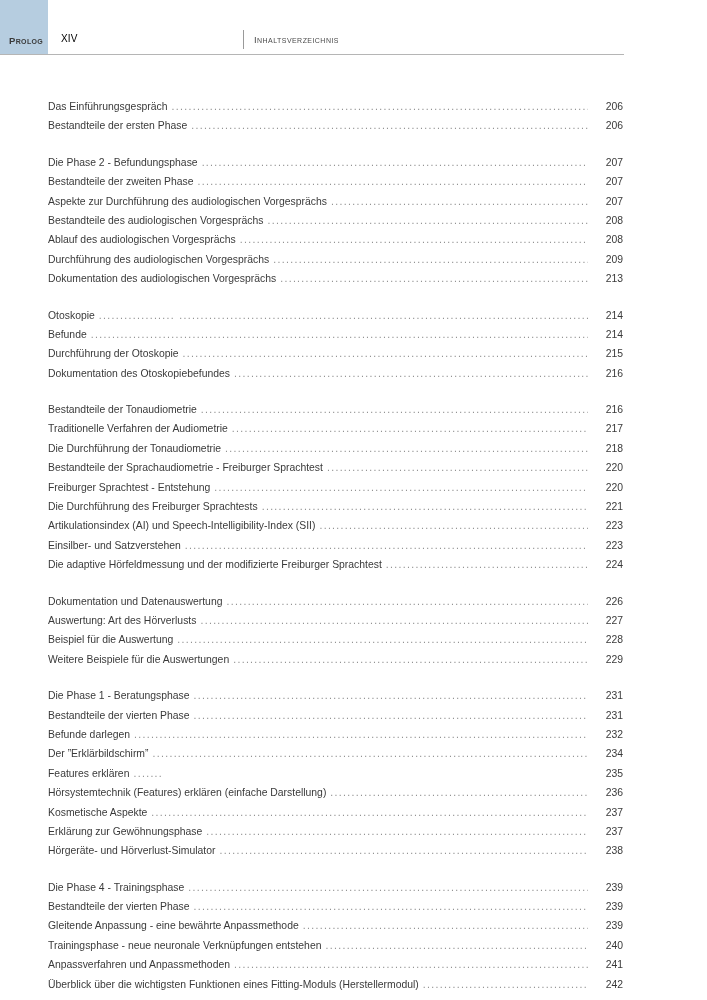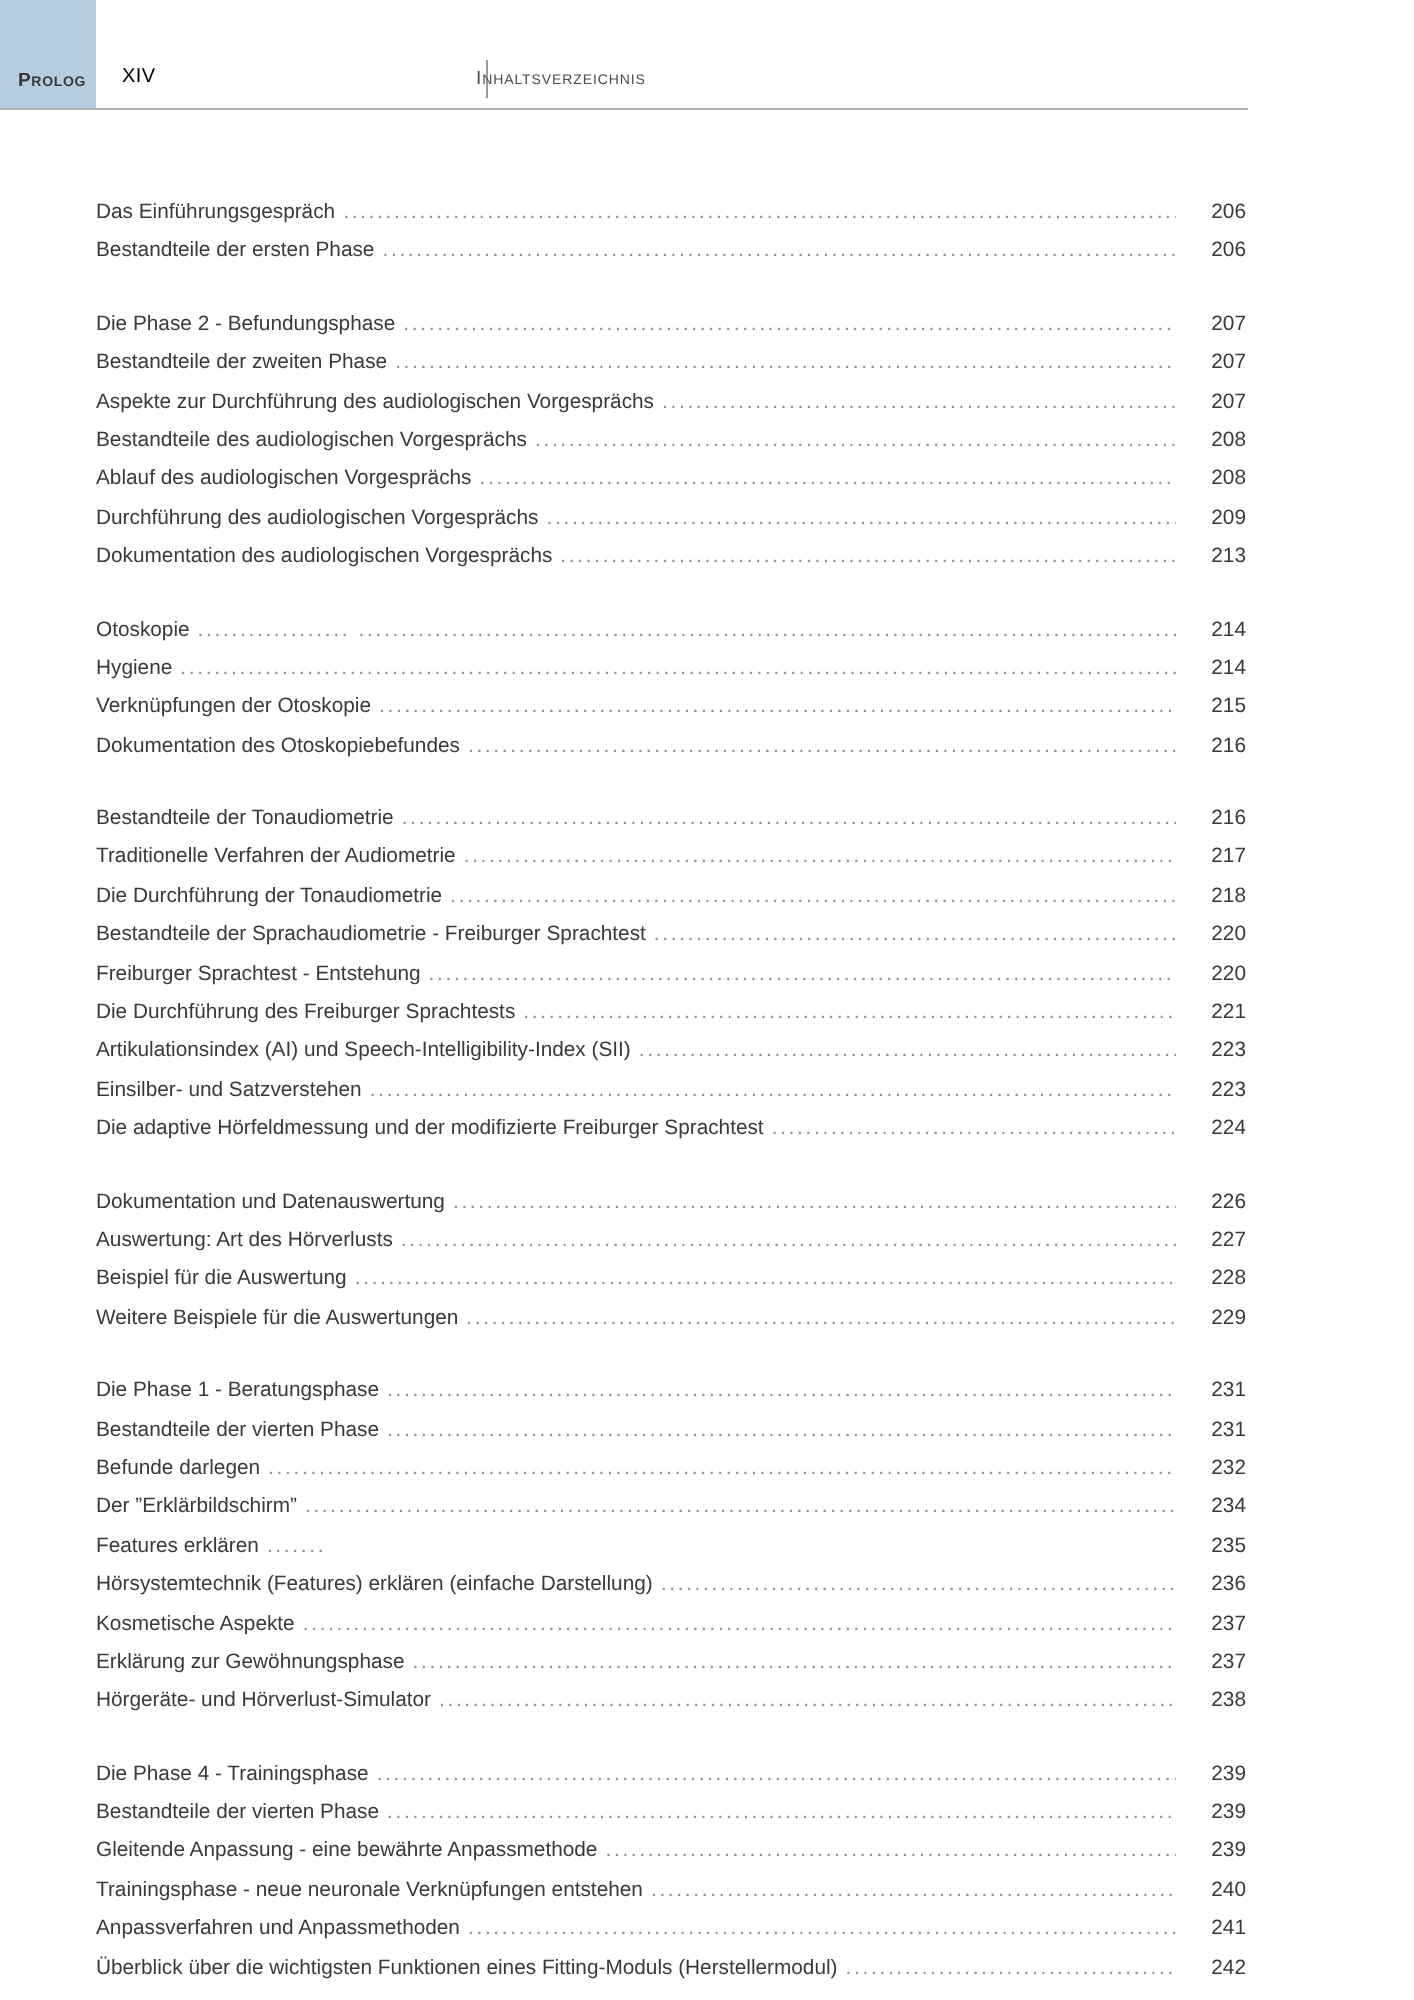--- a/index.html
+++ b/index.html
@@ -55,21 +55,21 @@
   .header-divider {
     position: absolute;
     left: 243px;
     top: 30px;
     width: 1px;
     height: 19px;
     background: #9a9a9a;
   }
   .header-section {
     position: absolute;
-    left: 238px;
+    left: 254px;
     top: 35px;
     font-size: 9.5px;
     color: #4a4a4a;
     font-variant: small-caps;
     letter-spacing: 0.45px;
     line-height: 1;
   }
   .header-rule {
     position: absolute;
     left: 0;
@@ -198,26 +198,26 @@
         <span class="toc-page">213</span>
       </div>
     </div>
     <div class="toc-group">
       <div class="toc-row">
         <span class="toc-title">Otoskopie</span>
         <span class="toc-leader gapped"></span>
         <span class="toc-page">214</span>
       </div>
       <div class="toc-row">
-        <span class="toc-title">Hygiene</span>
+        <span class="toc-title">Befunde</span>
         <span class="toc-leader"></span>
         <span class="toc-page">214</span>
       </div>
       <div class="toc-row">
-        <span class="toc-title">Verknüpfungen der Otoskopie</span>
+        <span class="toc-title">Durchführung der Otoskopie</span>
         <span class="toc-leader"></span>
         <span class="toc-page">215</span>
       </div>
       <div class="toc-row">
         <span class="toc-title">Dokumentation des Otoskopiebefundes</span>
         <span class="toc-leader"></span>
         <span class="toc-page">216</span>
       </div>
     </div>
     <div class="toc-group">

